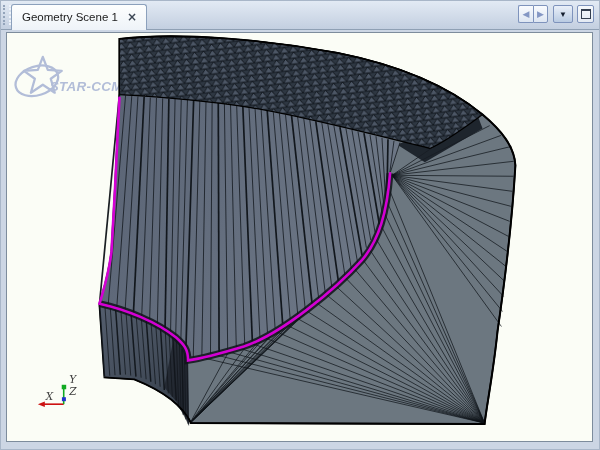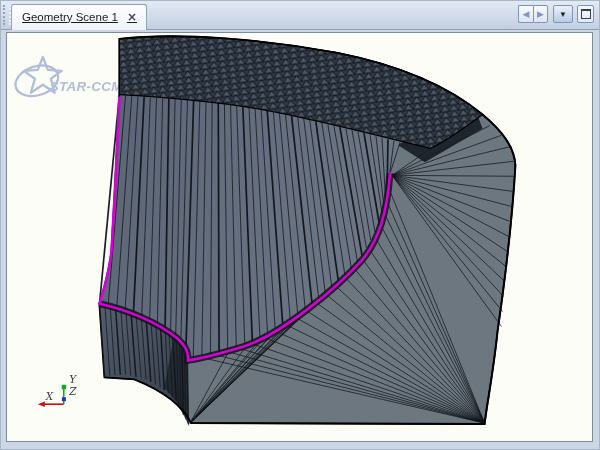--- a/index.html
+++ b/index.html
@@ -18,21 +18,21 @@
   }
   .grip{
     position:absolute;left:2px;top:4px;height:20px;width:4px;
     border-left:2px dotted #93a4ba;border-right:2px dotted #eef3fa;
   }
   .tab{
     position:absolute;left:10px;top:3px;height:26px;box-sizing:border-box;
     display:flex;align-items:center;gap:9px;padding:0 9px 2px 10px;
     background:linear-gradient(#fdfefe,#eef3f8);
     border:1px solid #8ba0bc;border-bottom:none;border-radius:3px 3px 0 0;
-    font-size:11.5px;color:#1c1c1c;cursor:default;text-decoration:underline;
+    font-size:11.5px;color:#1c1c1c;cursor:default;
   }
   .tab .close{
     font-size:12px;font-weight:bold;color:#3c4654;line-height:10px;cursor:pointer;
     font-family:"DejaVu Sans",sans-serif;
   }
   .tab-controls{position:absolute;right:5px;top:4px;display:flex;align-items:center;}
   .btn{
     box-sizing:border-box;height:18px;border:1px solid #7e93bc;
     background:linear-gradient(#f9fbfe,#dde6f2);
     display:flex;align-items:center;justify-content:center;

